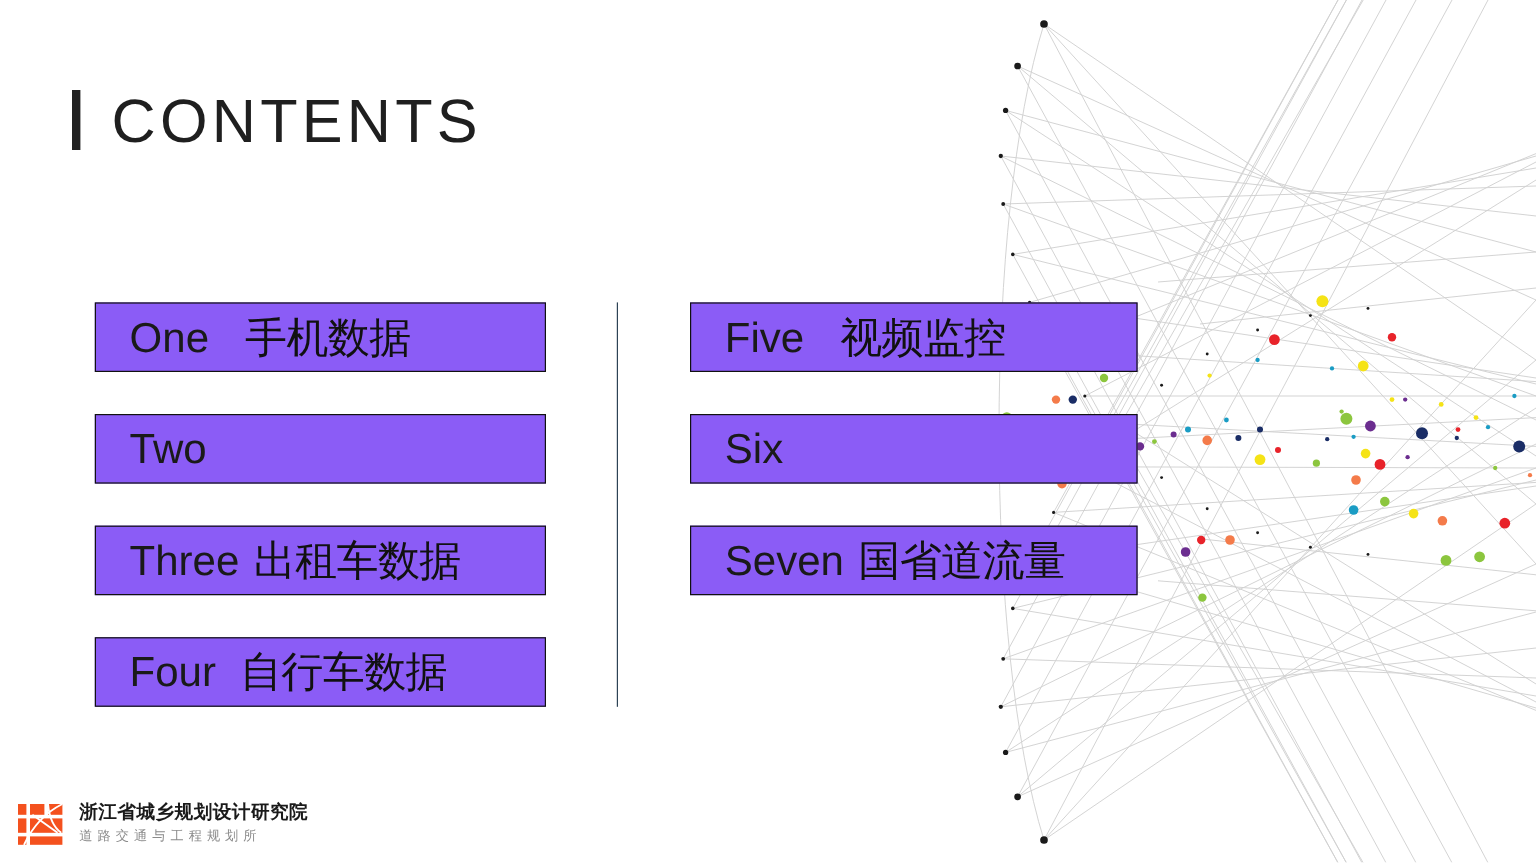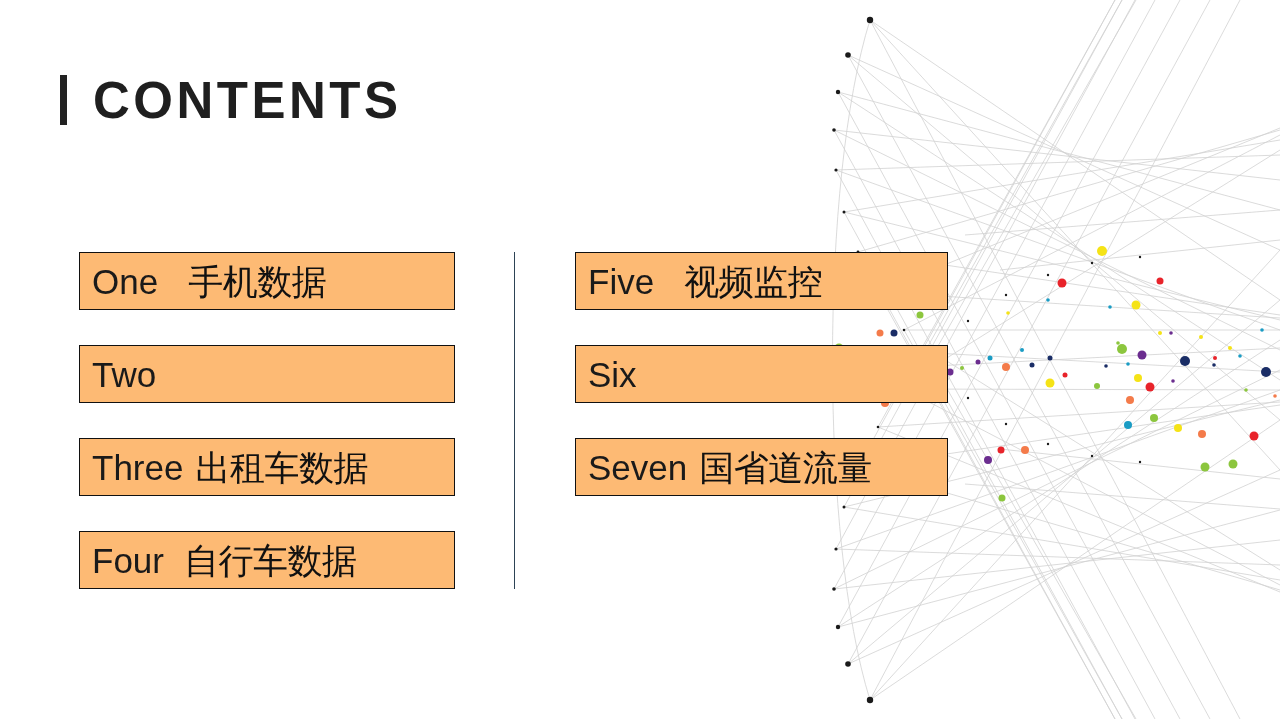--- a/index.html
+++ b/index.html
@@ -44,21 +44,21 @@
   }
   .title-bar {
     width: 7px;
     height: 50px;
     background: #222222;
     margin-right: 26px;
     flex: none;
   }
   .title-text {
     font-size: 51px;
-    font-weight: 700;
+    font-weight: 400;
     letter-spacing: 3.5px;
     color: #1f1f1f;
     line-height: 1;
     white-space: nowrap;
   }
 
   
   .columns {
     position: absolute;
     left: 0;
@@ -79,24 +79,24 @@
     width: 1px;
     height: 337px;
     background: #2d4355;
   }
 
   .item-box {
     box-sizing: border-box;
     width: 100%;
     height: 58px;
     border: 1.6px solid #111111;
-    background: #fdba74;
+    background: #8b5cf6;
     display: flex;
     align-items: center;
-    padding-left: 12px;
+    padding-left: 28px;
     margin-bottom: 35px;
     white-space: nowrap;
     overflow: hidden;
     text-align: right;
   }
   .item-box:last-child { margin-bottom: 16px; }
 
   .item-num {
     font-size: 35px;
     font-weight: 500;
@@ -365,14 +365,38 @@
         <span class="item-num">Six</span>
       </div>
       <div class="item-box">
         <span class="item-num">Seven</span>
         <span class="item-label gap-tight">国省道流量</span>
       </div>
     </div>
 
   </div>
 
+  <div class="footer">
+    <div class="footer-mark">
+      <svg viewBox="0 0 40 40" aria-hidden="true">
+        <g fill="#f4511e">
+          <rect x="1" y="3" width="7" height="9"></rect>
+          <rect x="11" y="3" width="12" height="9"></rect>
+          <rect x="26" y="3" width="12" height="9"></rect>
+          <rect x="1" y="15" width="7" height="12"></rect>
+          <rect x="11" y="15" width="27" height="12"></rect>
+          <rect x="1" y="30" width="7" height="7"></rect>
+          <rect x="11" y="30" width="27" height="7"></rect>
+        </g>
+        <g stroke="#ffffff" stroke-width="1.6" fill="none">
+          <path d="M38 3 C24 10 14 20 6 37"></path>
+          <path d="M13 12 L34 27"></path>
+          <path d="M26 3 C27 14 30 22 37 27"></path>
+        </g>
+      </svg>
+    </div>
+    <div class="footer-texts">
+      <div class="footer-line1">浙江省城乡规划设计研究院</div>
+      <div class="footer-line2">道路交通与工程规划所</div>
+    </div>
+  </div>
 
 </div>
 
 </body></html>

